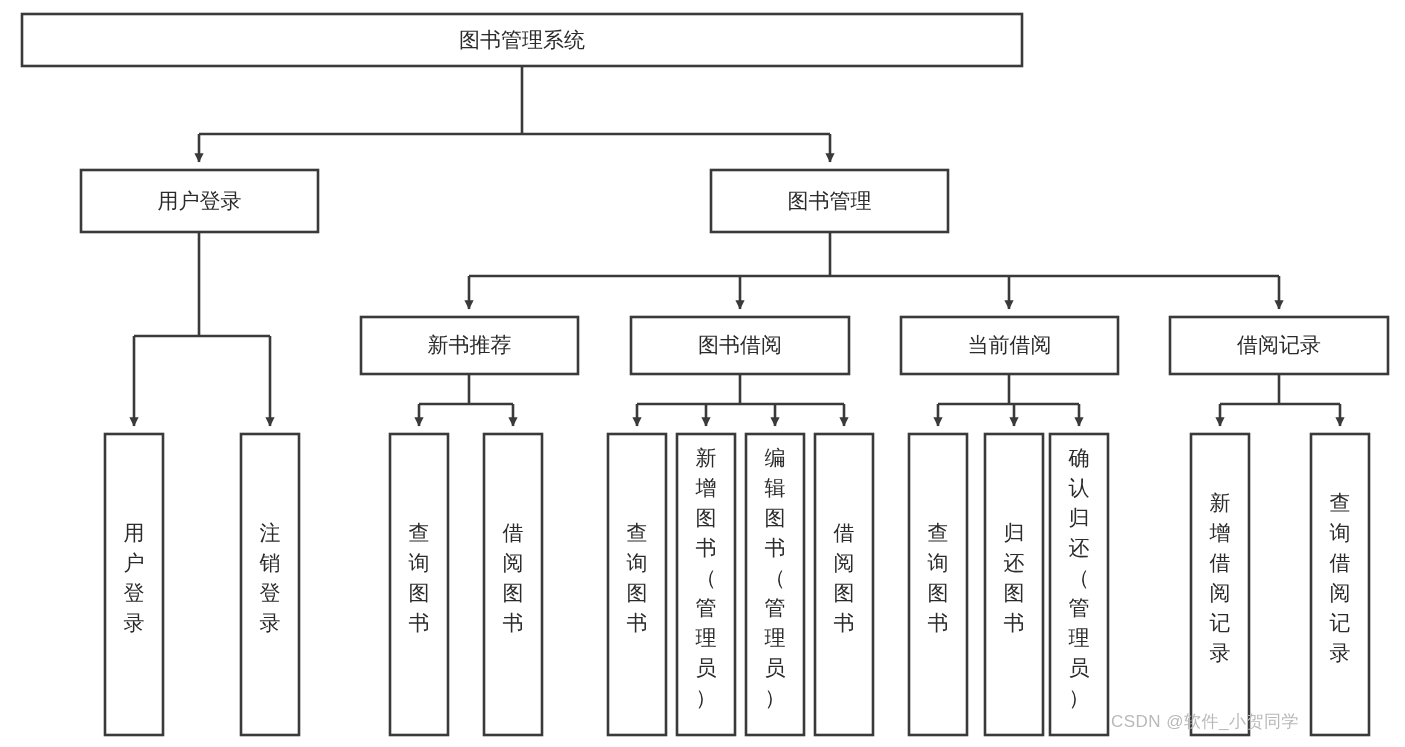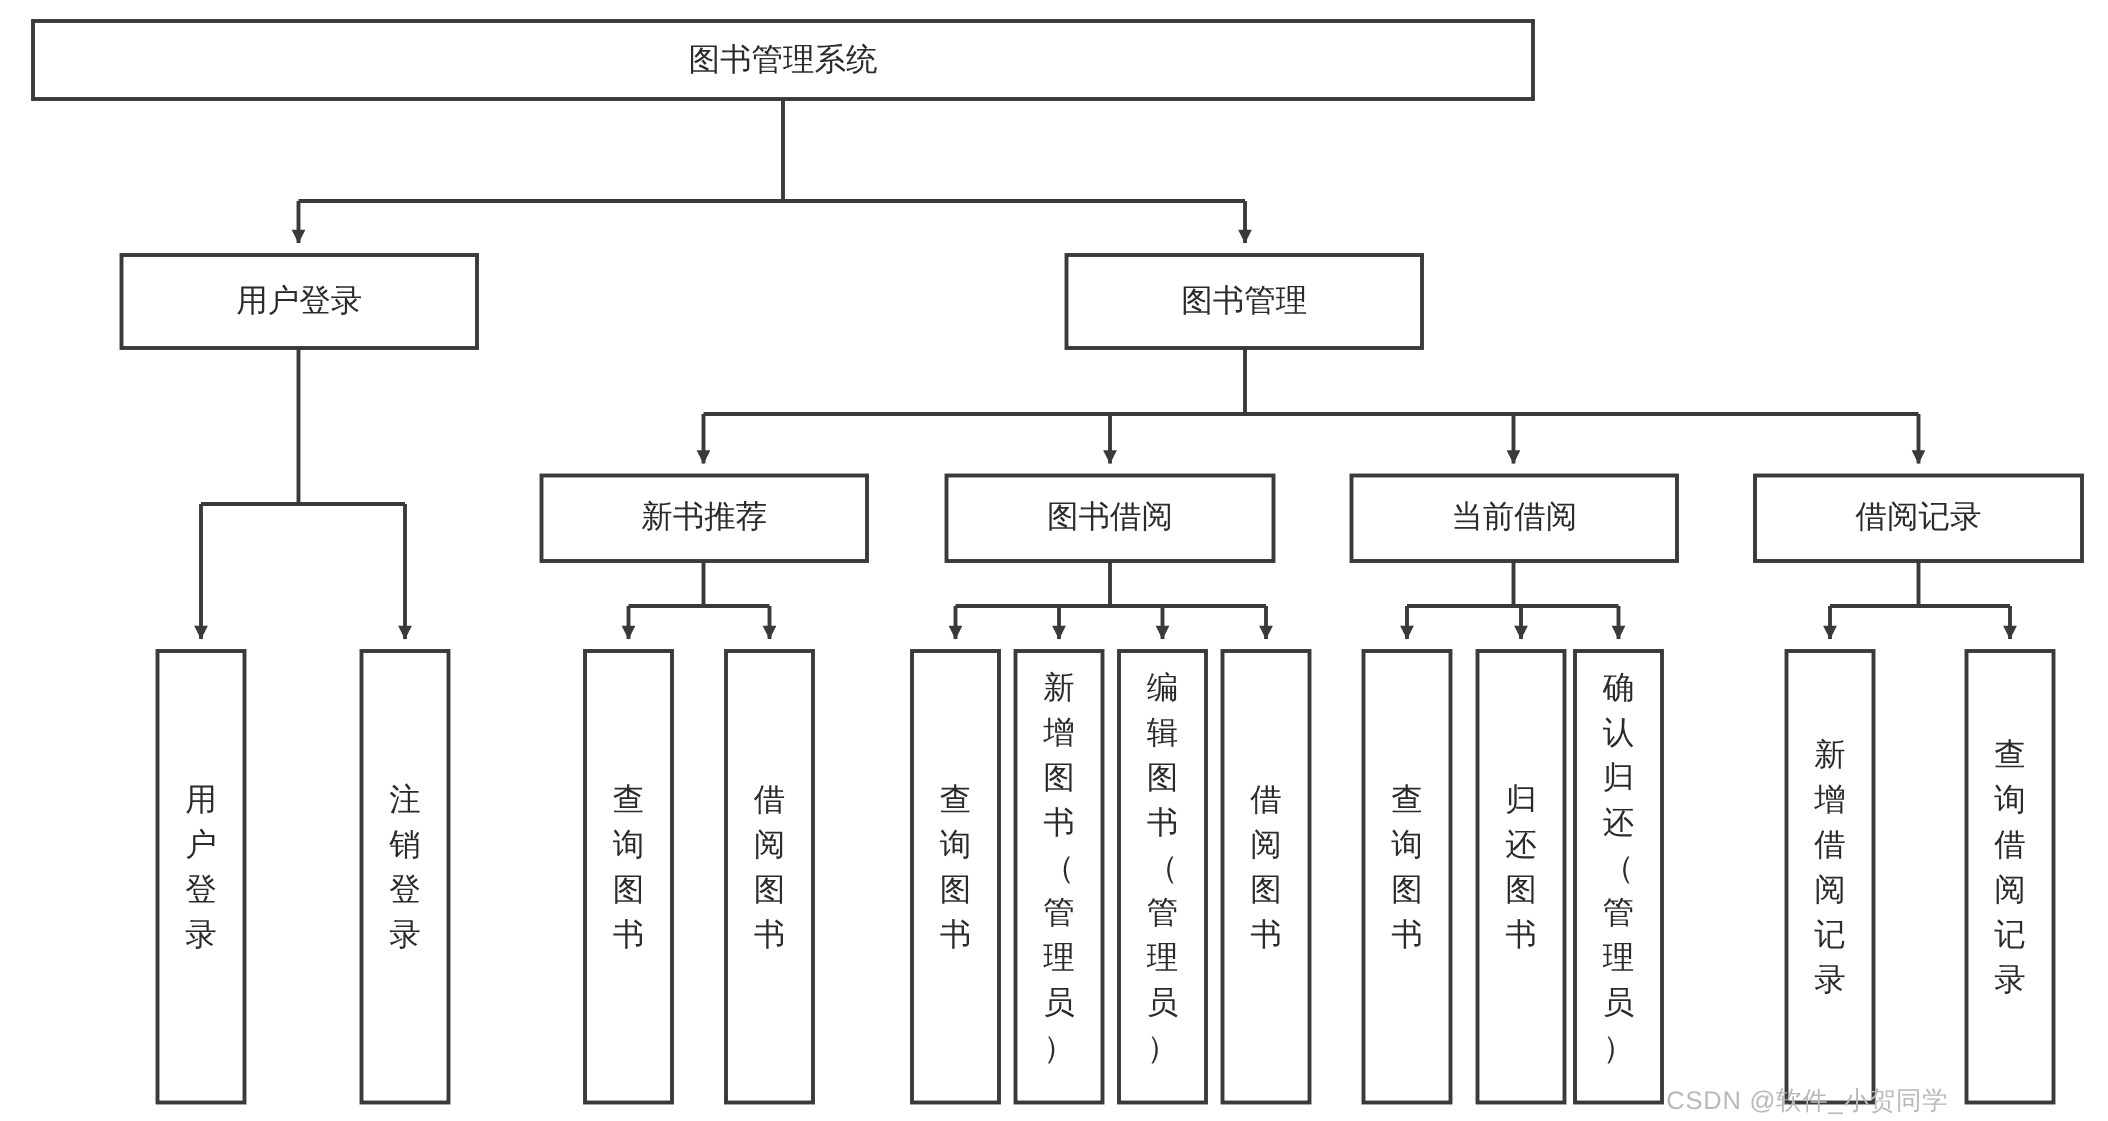--- a/index.html
+++ b/index.html
@@ -51,21 +51,21 @@
     fill: none;
     stroke-linecap: butt;
   }
   .arrow-head {
     fill: #3a3a3a;
     stroke: none;
   }
   .watermark {
     position: absolute;
     right: 8px;
-    bottom: 2px;
+    bottom: 14px;
     font-family: "Liberation Sans", "DejaVu Sans", sans-serif;
     font-size: 17px;
     color: #b9b9b9;
     letter-spacing: 0.5px;
     white-space: nowrap;
     pointer-events: none;
   }
 </style>
 </head>
 <body>

